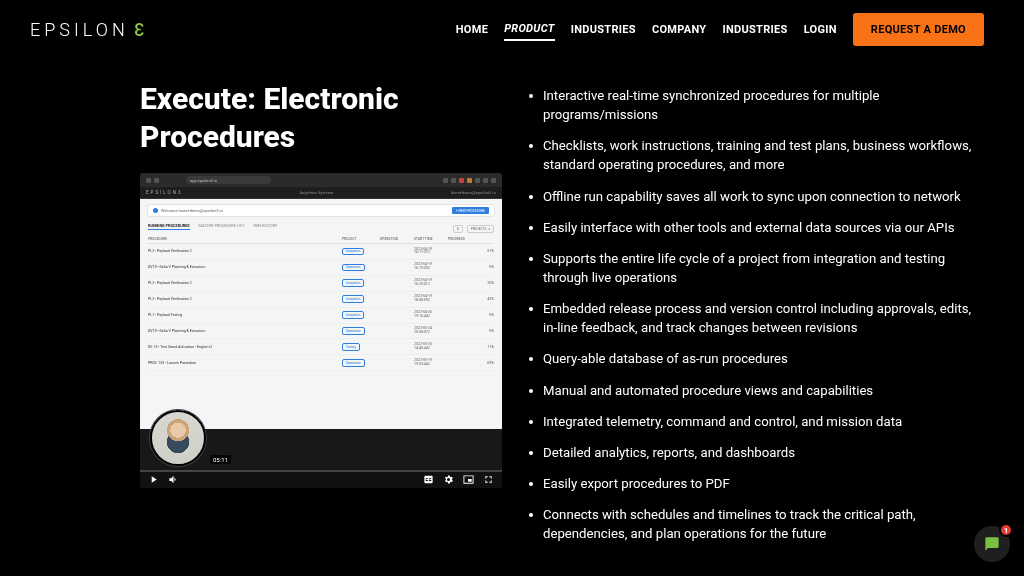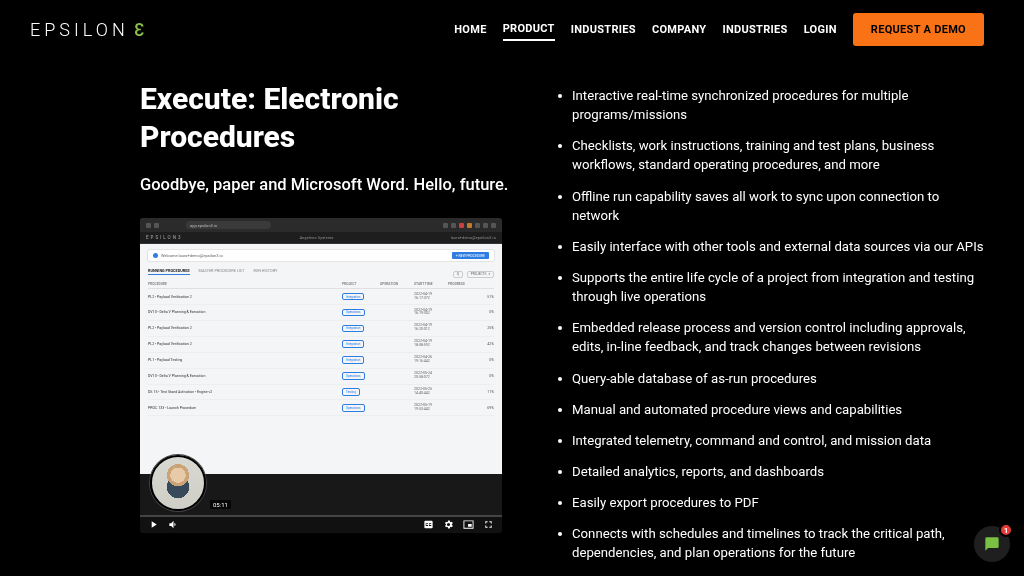--- a/index.html
+++ b/index.html
@@ -23,31 +23,31 @@
     font-weight:300;letter-spacing:4px;font-size:18px;
     color:#fff;
   }
   .logo .three{color:#8bc34a;display:inline-block;transform:scaleX(-1);font-weight:500;}
   nav{margin-left:auto;display:flex;align-items:center;gap:16px;}
   nav a{
     color:#fff;text-decoration:none;
     font-size:11px;font-weight:700;letter-spacing:.3px;
     padding:4px 0;
   }
-  nav a.active{border-bottom:2px solid #fff;}
+  nav a.active{border-bottom:2px solid #fff;font-style:italic;}
   .cta{
     background:#f97316;color:#000;
     font-size:11px;font-weight:700;letter-spacing:.3px;
     padding:10px 18px;border-radius:3px;
     text-decoration:none;
   }
   
   .content{
     position:absolute;top:80px;left:140px;right:40px;bottom:0;
-    display:flex;gap:46px;justify-content:center;
+    display:flex;gap:17px;justify-content:center;
   }
   .left{width:370px;flex:0 0 370px;}
   h1{font-size:30px;font-weight:800;line-height:1.25;margin-bottom:18px;}
   .subtitle{font-size:16.5px;font-weight:500;line-height:1.4;margin-bottom:22px;color:#fff;}
   
   .video{
     width:362px;height:315px;background:#181818;border-radius:3px;
     position:relative;overflow:hidden;
     box-shadow:0 6px 20px rgba(0,0,0,.5);
   }
@@ -161,21 +161,20 @@
     <a href="#">INDUSTRIES</a>
     <a href="#">LOGIN</a>
     <a href="#" class="cta">REQUEST A DEMO</a>
   </nav>
 </header>
 
 <div class="content">
 
   <div class="left">
     <h1>Execute: Electronic Procedures</h1>
-    <p class="subtitle">Goodbye, paper and Microsoft Word. Hello, future.</p>
 
     <div class="video">
 
       <div class="browser-bar">
         <span class="bico"></span>
         <span class="bico"></span>
         <span class="url">app.epsilon3.io</span>
         <span class="spacer"></span>
         <span class="bico"></span>
         <span class="bico"></span>

